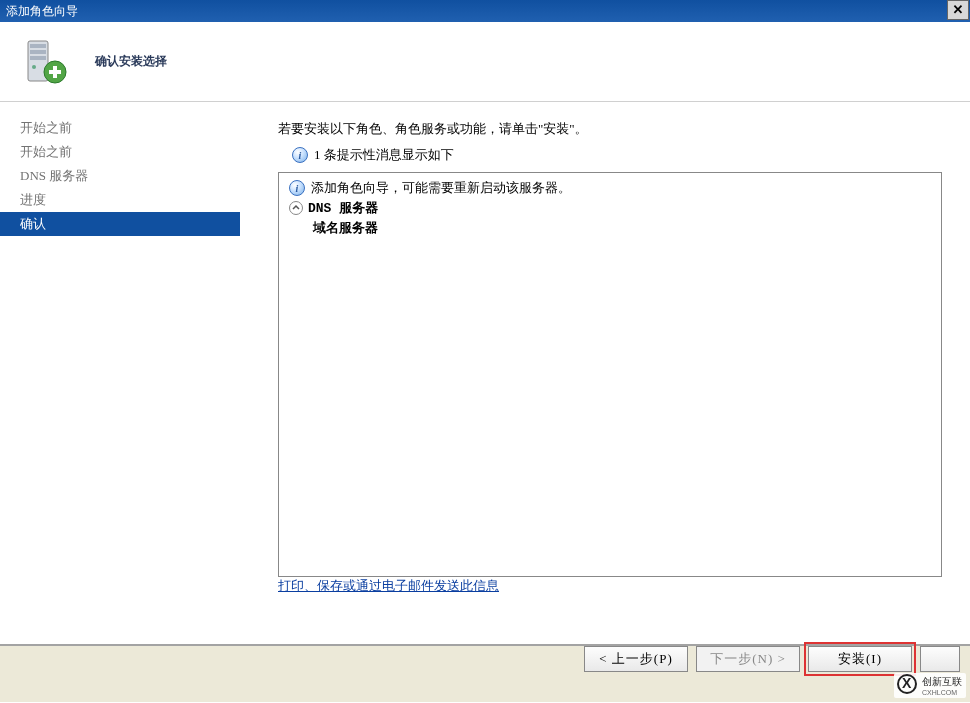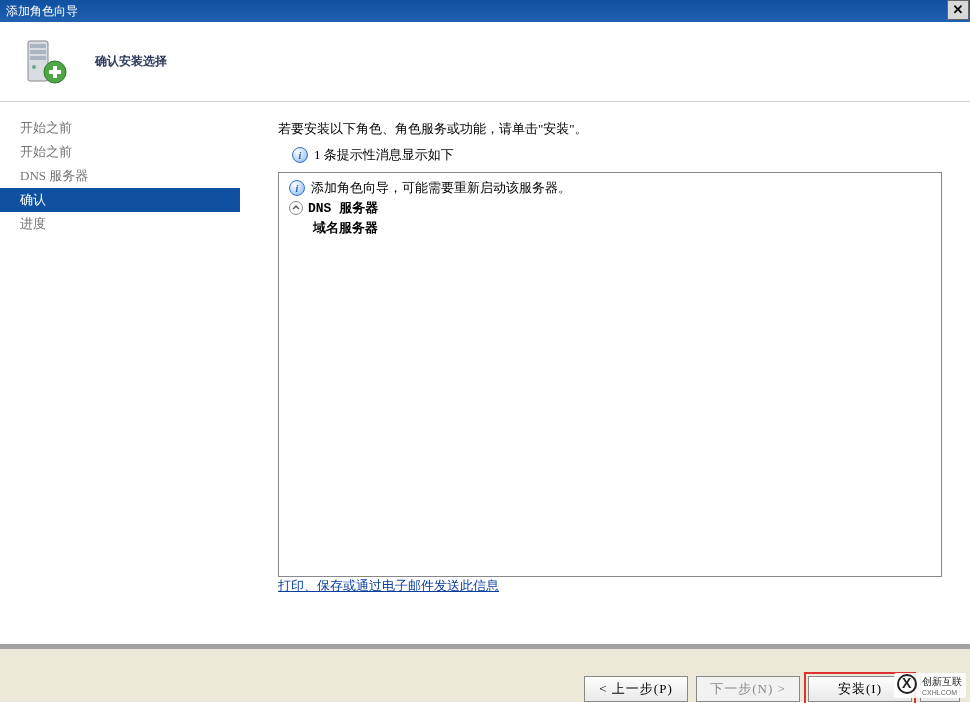--- a/index.html
+++ b/index.html
@@ -149,25 +149,25 @@
   }
   .link {
     color: #0a3ea0;
     text-decoration: underline;
     cursor: pointer;
     display: inline-block;
     font-size: 13px;
   }
   .footer {
     height: 58px;
-    border-top: 5px solid #a3a3a3;
+    border-top: 2px solid #a3a3a3;
     background: #ece9d8;
     display: flex;
     justify-content: flex-end;
-    align-items: flex-end;
+    align-items: flex-start;
     padding-right: 10px;
     gap: 8px;
     position: relative;
   }
   .btn {
     min-width: 104px;
     height: 26px;
     font-size: 13px;
     font-family: "SimSun","宋体",serif;
     background: linear-gradient(to bottom,#fdfdfd,#e9e9e9);
@@ -250,25 +250,25 @@
   <div class="sidebar">
     <div class="sidebar-item">
       <span>开始之前</span>
     </div>
     <div class="sidebar-item">
       <span>开始之前</span>
     </div>
     <div class="sidebar-item">
       <span>DNS 服务器</span>
     </div>
+    <div class="sidebar-item">
+      <span>进度</span>
+    </div>
     <div class="sidebar-item selected">
       <span>确认</span>
-    </div>
-    <div class="sidebar-item">
-      <span>进度</span>
     </div>
   </div>
 
   <div class="content">
     <div class="instruction">若要安装以下角色、角色服务或功能，请单击"安装"。</div>
     <div class="info-line">
       <span class="info-icon">i</span>
       <span>1 条提示性消息显示如下</span>
     </div>
 

